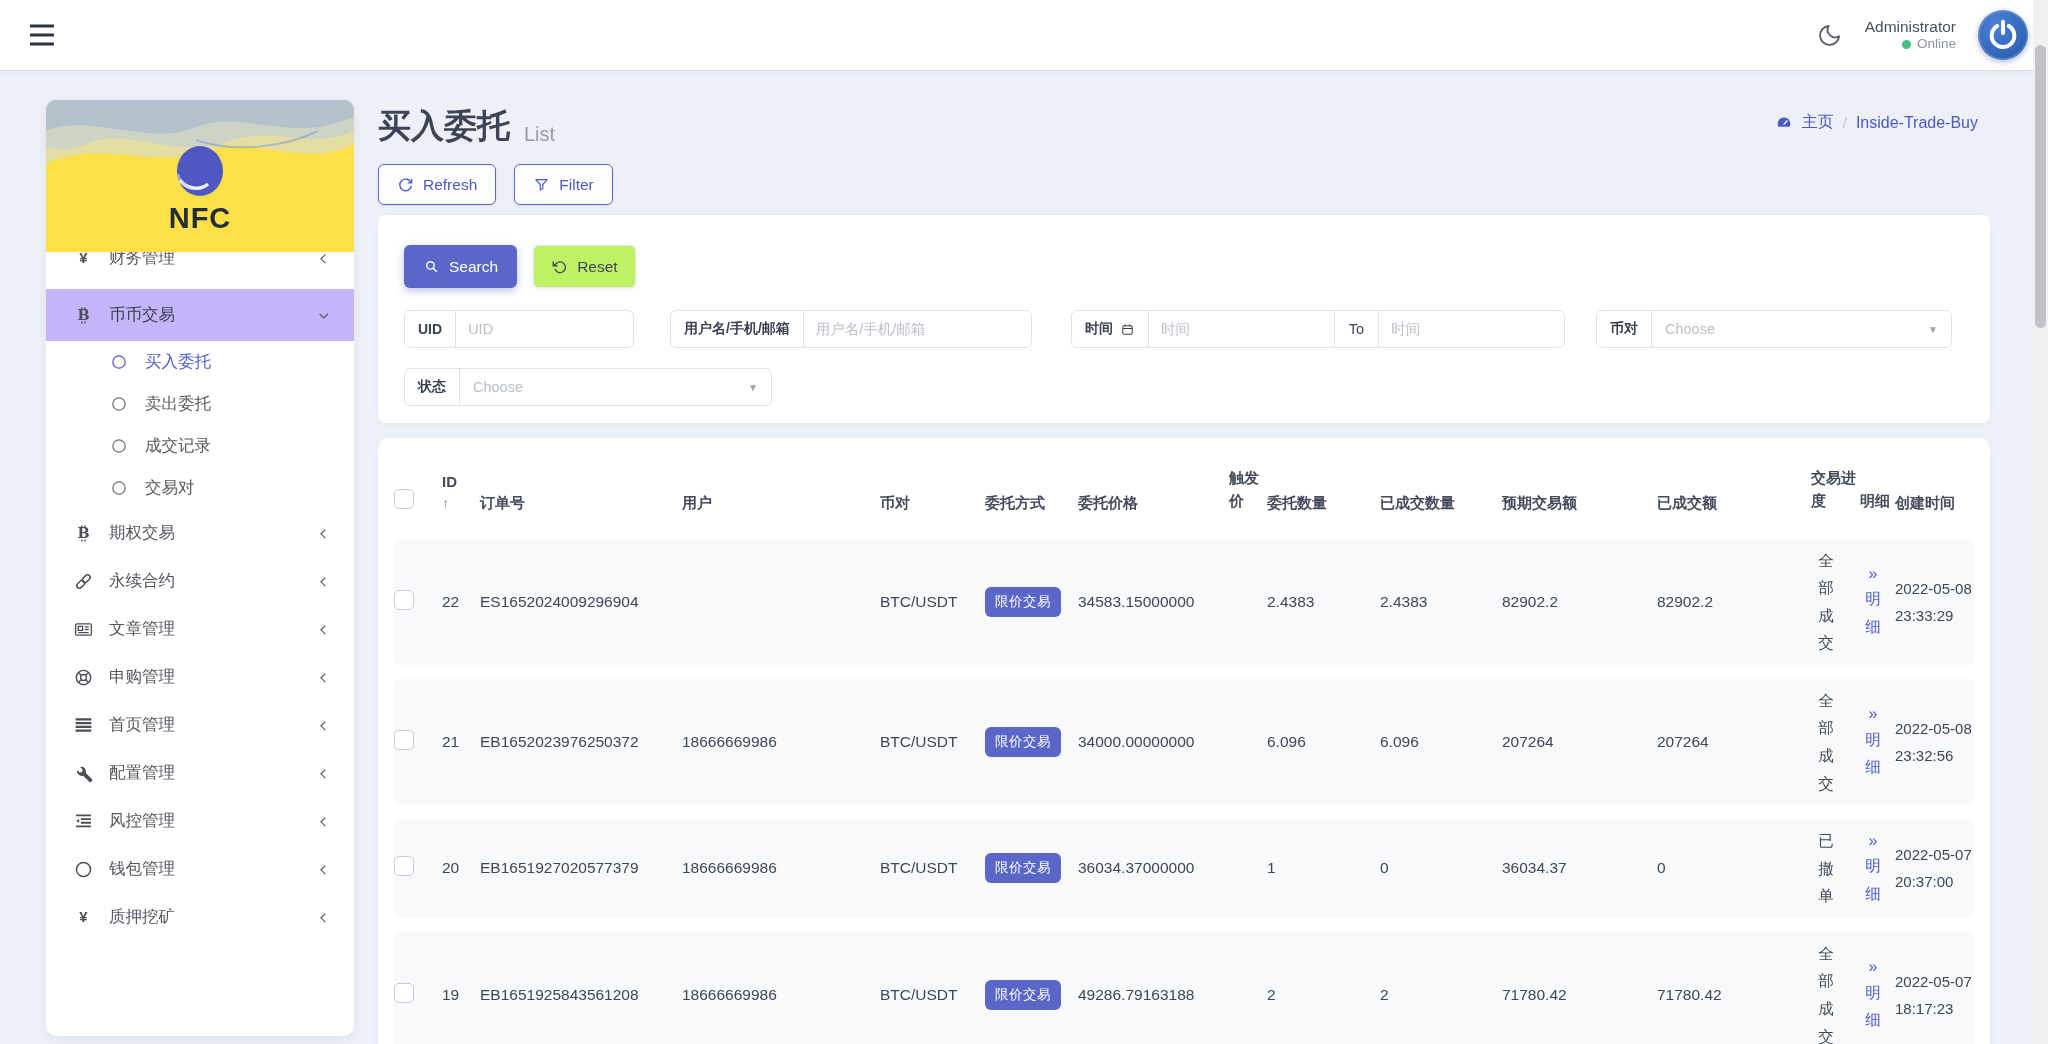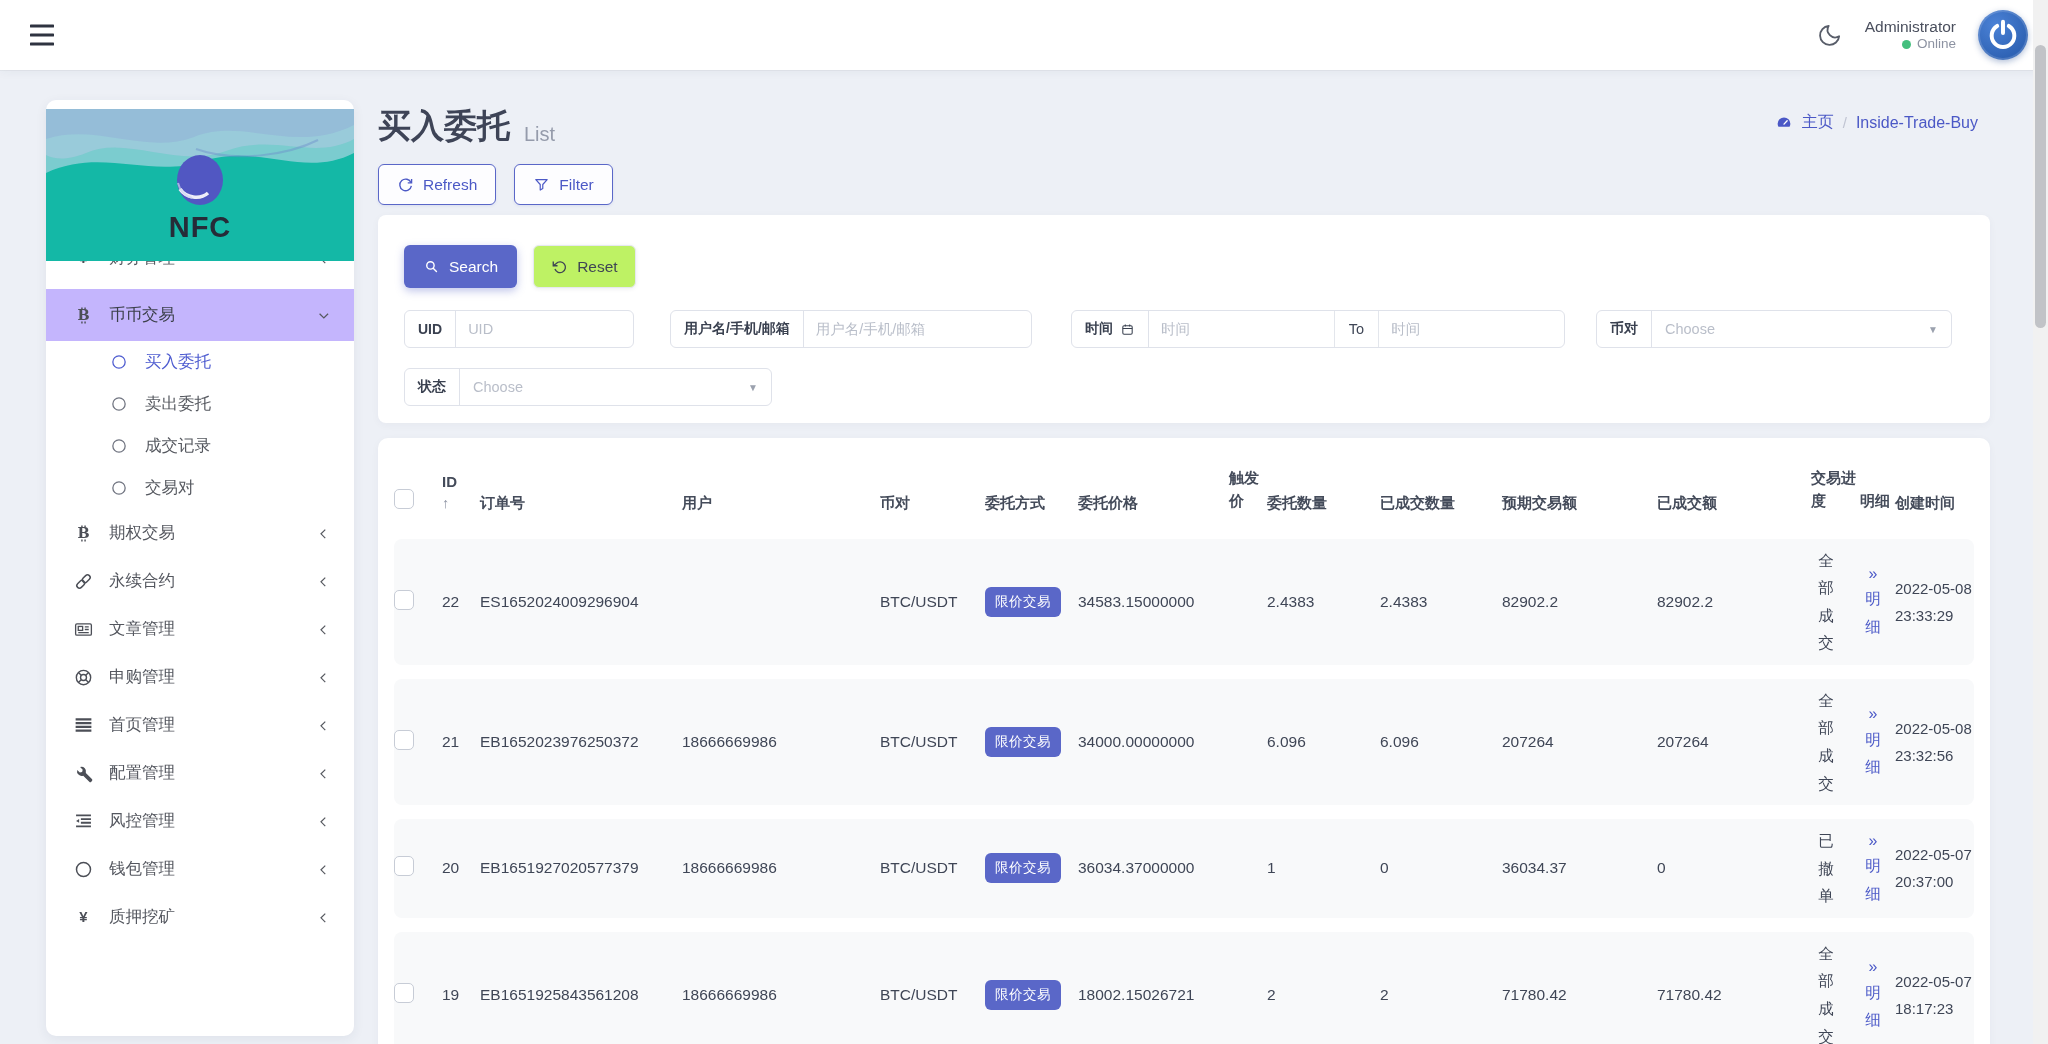--- a/index.html
+++ b/index.html
@@ -36,21 +36,21 @@
   .sb-track { position:absolute; right:0; top:0; width:15px; height:1044px; background:#f1f1f1; z-index:9; }
   .sb-thumb { position:absolute; right:2px; top:45px; width:11px; height:283px; background:#c1c3c7; border-radius:6px; z-index:10; }
 
   
   .sidebar {
     position:absolute; left:46px; top:100px; width:308px; height:936px;
     background:#fff; border-radius:10px; overflow:hidden; z-index:3;
     box-shadow:0 3px 12px rgba(40,50,80,.07);
   }
   .side-logo {
-    position:absolute; left:0; top:9px; right:0; height:152px; background:#14b8a6; z-index:2;
+    position:absolute; left:0; top:0; right:0; height:152px; background:#fde047; z-index:2;
   }
   .waves { position:absolute; left:0; top:0; width:308px; height:112px; }
   .logo-mark { position:absolute; left:50%; top:44px; transform:translateX(-50%); }
   .logo-text {
     position:absolute; left:0; right:0; top:102px; text-align:center;
     font-size:29px; font-weight:bold; color:#262b38; letter-spacing:1px;
   }
   .menu { position:absolute; left:0; top:0; right:0; padding-top:134px; z-index:1; }
   .m-item {
     height:48px; display:flex; align-items:center; gap:15px;
@@ -607,21 +607,21 @@
     <div class="c crt">2022-05-07 20:37:00</div>
   </div>
 
   <div class="trow">
     <div class="c"><span class="checkbox"></span></div>
     <div class="c">19</div>
     <div class="c">EB1651925843561208</div>
     <div class="c">18666669986</div>
     <div class="c">BTC/USDT</div>
     <div class="c"><span class="badge">限价交易</span></div>
-    <div class="c">18002.15026721</div>
+    <div class="c">49286.79163188</div>
     <div class="c"></div>
     <div class="c">2</div>
     <div class="c">2</div>
     <div class="c">71780.42</div>
     <div class="c">71780.42</div>
     <div class="c prog">
       <span class="dot" style="background: rgb(63, 174, 116);"></span>
       <span class="vtext">全部成交</span>
     </div>
     <div class="c det">

